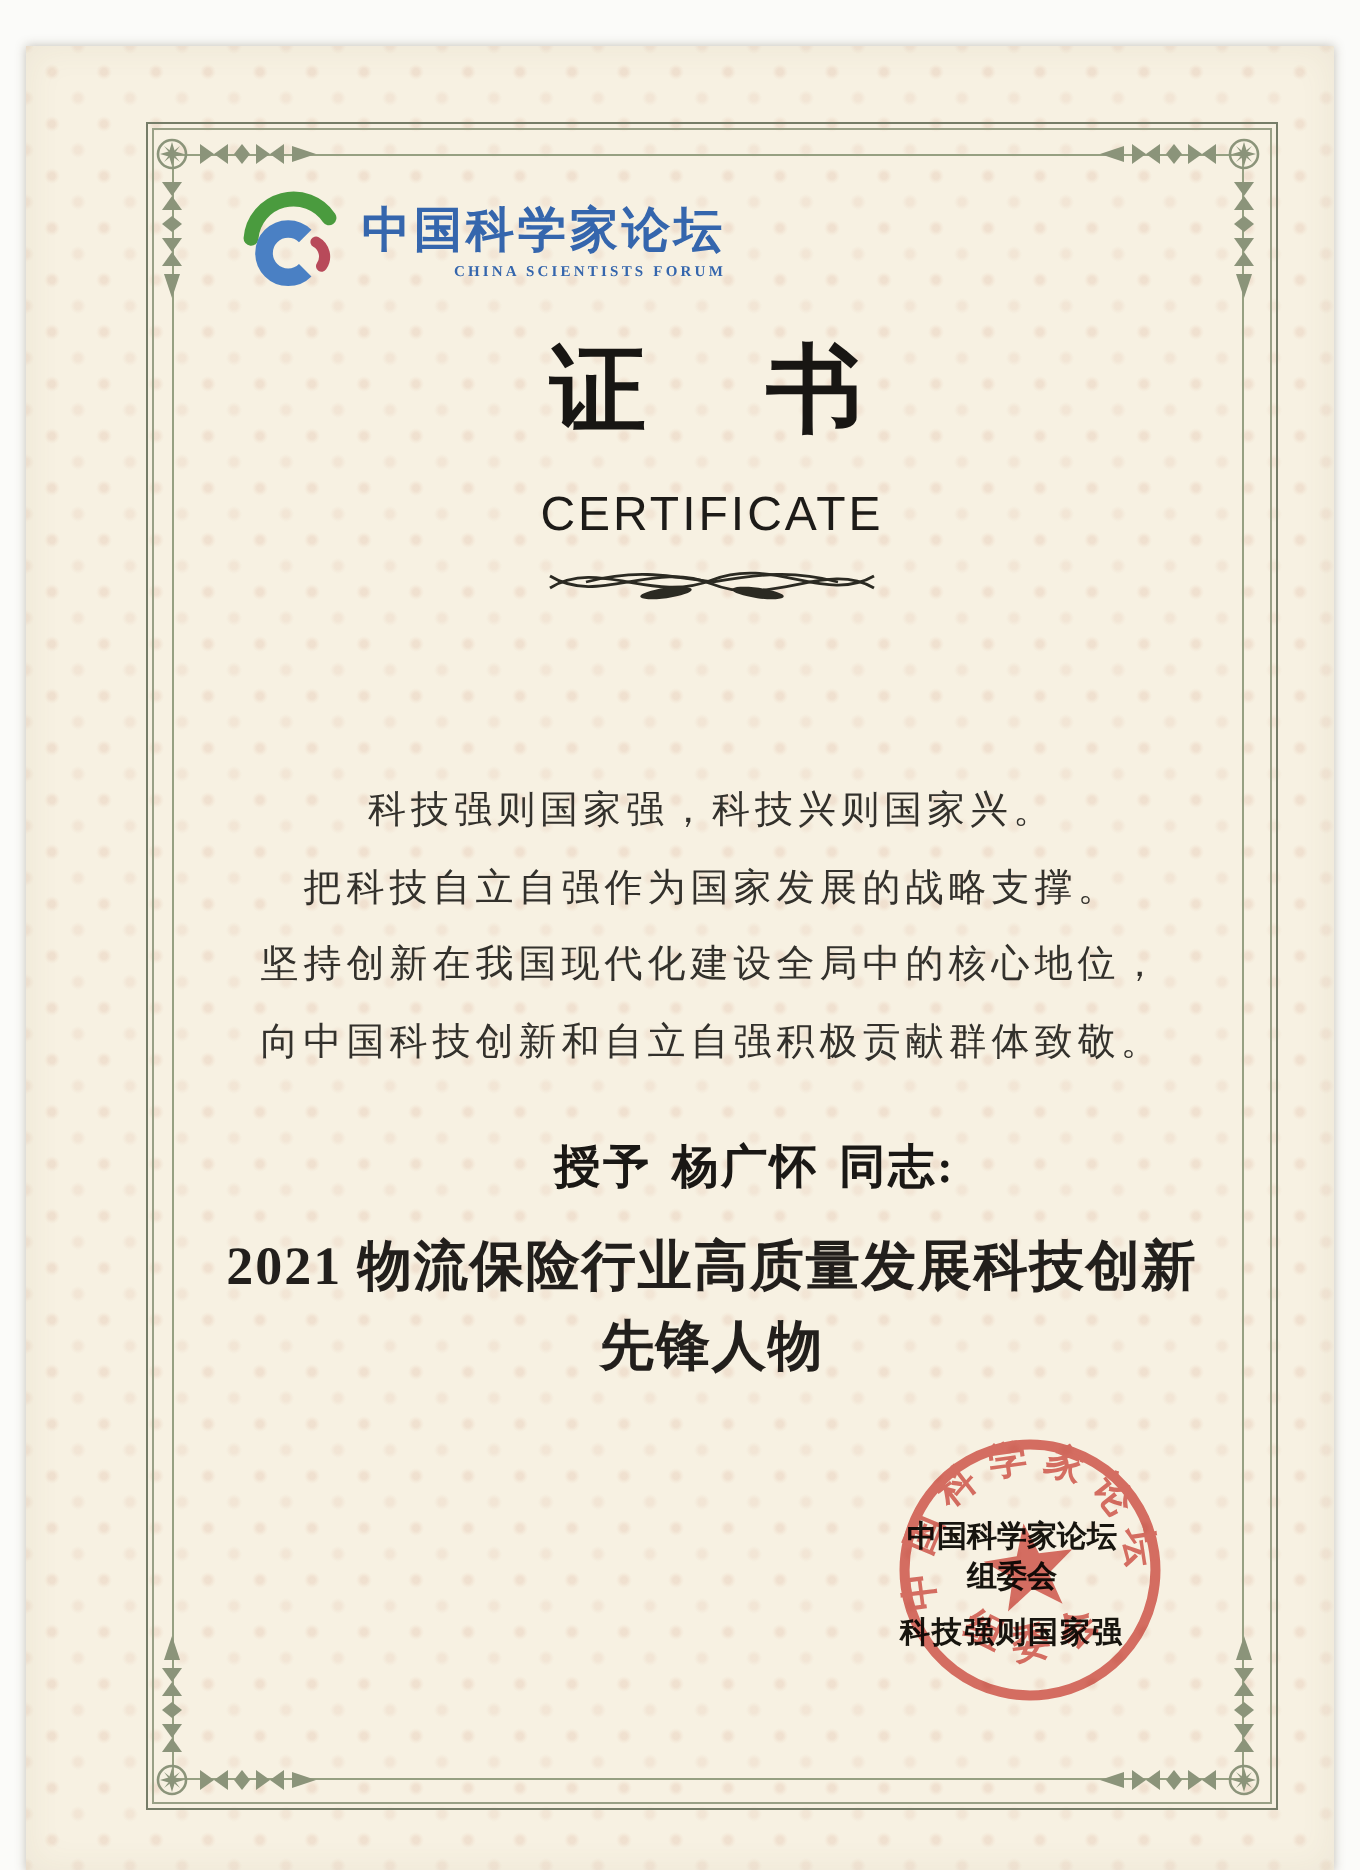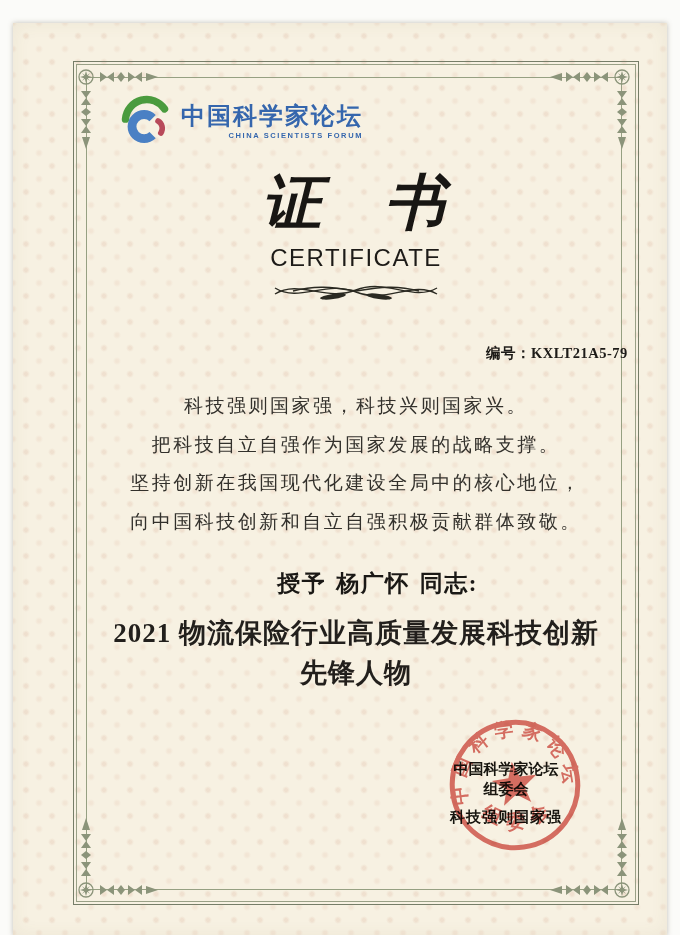--- a/index.html
+++ b/index.html
@@ -25,23 +25,23 @@
   .corner.tl { left:61px;  top:42px; }
   .corner.tr { left:501px; top:42px;  transform:scaleX(-1); }
   .corner.bl { left:61px;  top:759px; transform:scaleY(-1); }
   .corner.br { left:501px; top:759px; transform:scale(-1,-1); }
 
   .content { position:absolute; left:60px; top:0; width:566px; text-align:center; color:#1d1b18; }
 
   
   .logo { position:absolute; left:106px; top:72px; display:flex; align-items:center; gap:10px; }
   .logo-cn { font-family:"Liberation Sans","DejaVu Sans",sans-serif; font-weight:bold; font-size:24px; letter-spacing:2px; color:#3566ad; line-height:26px; }
-  .logo-en { font-family:Liberation Sans, sans-serif; font-weight:bold; font-size:7.5px; letter-spacing:1.6px; color:#3566ad; text-align:right; margin-top:2px; }
-
-  .title-cn { position:absolute; width:100%; top:140px; font-size:60px; font-weight:bold; letter-spacing:6px; word-spacing:36px; color:#181613;font-style:italic; }
+  .logo-en { font-family:Liberation Serif, serif; font-weight:bold; font-size:7.5px; letter-spacing:1.6px; color:#3566ad; text-align:right; margin-top:2px; }
+
+  .title-cn { position:absolute; width:100%; top:140px; font-size:48px; font-weight:bold; letter-spacing:6px; word-spacing:36px; color:#181613; }
   .title-en { position:absolute; width:100%; top:221px; font-family:"Liberation Sans","DejaVu Sans",sans-serif; font-size:24px; letter-spacing:1.5px; color:#1d1b18; font-weight:400; }
   .flourish { position:absolute; left:50%; transform:translateX(-50%); top:252px; }
 
   .serial { position:absolute; left:473px; top:321px; font-size:14.5px; font-weight:bold; letter-spacing:0.5px; color:#1d1b18; text-align:left; }
 
   .body-lines { position:absolute; width:100%; top:364px; font-size:19px; letter-spacing:2.5px; color:#33312c; }
   .body-lines div { height:38.5px; line-height:38.5px; }
 
   .grant-line { position:absolute; width:100%; top:545px; font-size:23px; font-weight:bold; letter-spacing:1.5px; color:#1a1815;padding-left:43px; }
   .grant-line span { margin:0 5px; }
@@ -205,23 +205,20 @@
       <div class="grant-line">
         <span>授予</span><span>杨广怀</span><span>同志:</span>
       </div>
 
       <div class="award-title">
         <div>2021 物流保险行业高质量发展科技创新</div>
         <div>先锋人物</div>
       </div>
     </div>
 
-    <div class="serial">
-      <span>编号：</span><span>KXLT21A5-79</span>
-    </div>
 
     <div class="issuer">
       <div>中国科学家论坛</div>
       <div>组委会</div>
       <div class="date">科技强则国家强</div>
     </div>
 
     <svg class="stamp" viewBox="0 0 150 150">
       <defs>
         <path id="arcTop" d="M33,90 A44.5,44.5 0 1 1 117,90" fill="none"></path>

